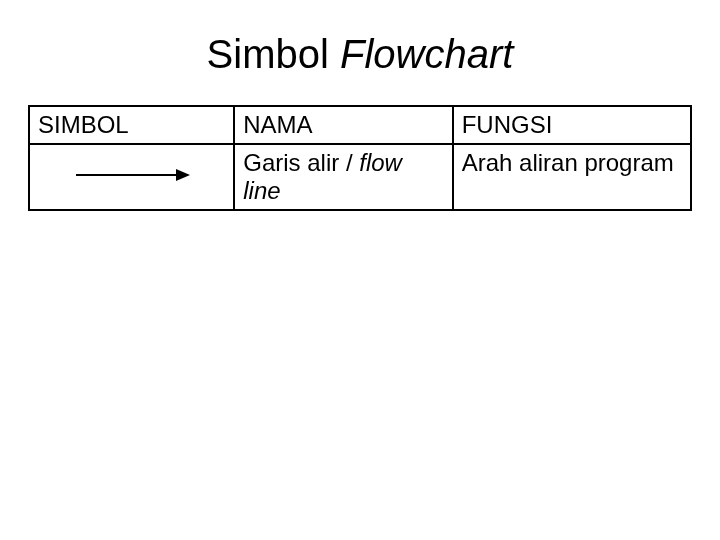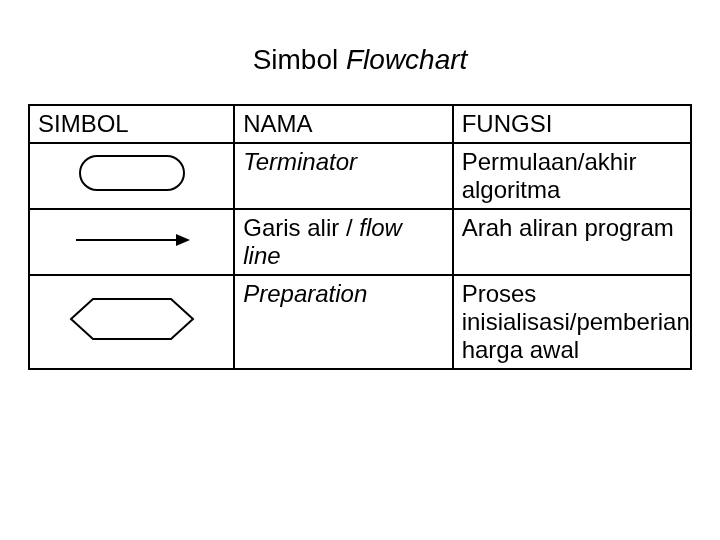--- a/index.html
+++ b/index.html
@@ -11,23 +11,23 @@
     font-family: Arial, Helvetica, sans-serif;
     color: #000;
   }
   .page {
     width: 720px;
     height: 540px;
     box-sizing: border-box;
     padding: 24px 28px 0 28px;
   }
   .title {
-    font-size: 28px;
+    font-size: 40px;
     text-align: center;
-    margin: 20px 0 28px 0;
+    margin: 8px 0 28px 0;
     font-weight: normal;
   }
   .title .italic { font-style: italic; }
   table {
     border-collapse: collapse;
     width: 100%;
     table-layout: fixed;
   }
   col.col-simbol { width: 31%; }
   col.col-nama   { width: 33%; }
@@ -63,59 +63,33 @@
         <col class="col-nama">
         <col class="col-fungsi">
     </colgroup>
     <tbody>
         <tr>
       <th>SIMBOL</th>
       <th>NAMA</th>
       <th>FUNGSI</th>
     </tr>
 
-    <tr>
-      <td class="cell-simbol">
-        <span class="shape-box">
-          <svg width="110" height="40" viewBox="0 0 110 40">
-            <rect x="3" y="3" width="104" height="34" rx="17" ry="17" fill="none" stroke="#000" stroke-width="2"></rect>
-          </svg>
-        </span>
-      </td>
-      <td>
-        <span class="italic">Terminator</span>
-      </td>
-      <td>Permulaan/akhir algoritma</td>
-    </tr>
 
     <tr>
       <td class="cell-simbol">
         <span class="shape-box">
           <svg width="120" height="20" viewBox="0 0 120 20">
             <line x1="4" y1="10" x2="108" y2="10" stroke="#000" stroke-width="2"></line>
             <polygon points="118,10 104,4 104,16" fill="#000"></polygon>
           </svg>
         </span>
       </td>
       <td>
         <span>Garis alir / </span><span class="italic">flow line</span>
       </td>
       <td>Arah aliran program</td>
     </tr>
 
-    <tr>
-      <td class="cell-simbol">
-        <span class="shape-box">
-          <svg width="130" height="48" viewBox="0 0 130 48">
-            <polygon points="26,4 104,4 126,24 104,44 26,44 4,24" fill="none" stroke="#000" stroke-width="2"></polygon>
-          </svg>
-        </span>
-      </td>
-      <td>
-        <span class="italic">Preparation</span>
-      </td>
-      <td>Proses inisialisasi/pemberian harga awal</td>
-    </tr>
 
   </tbody>
     </table>
 
 </div>
 
 </body></html>

